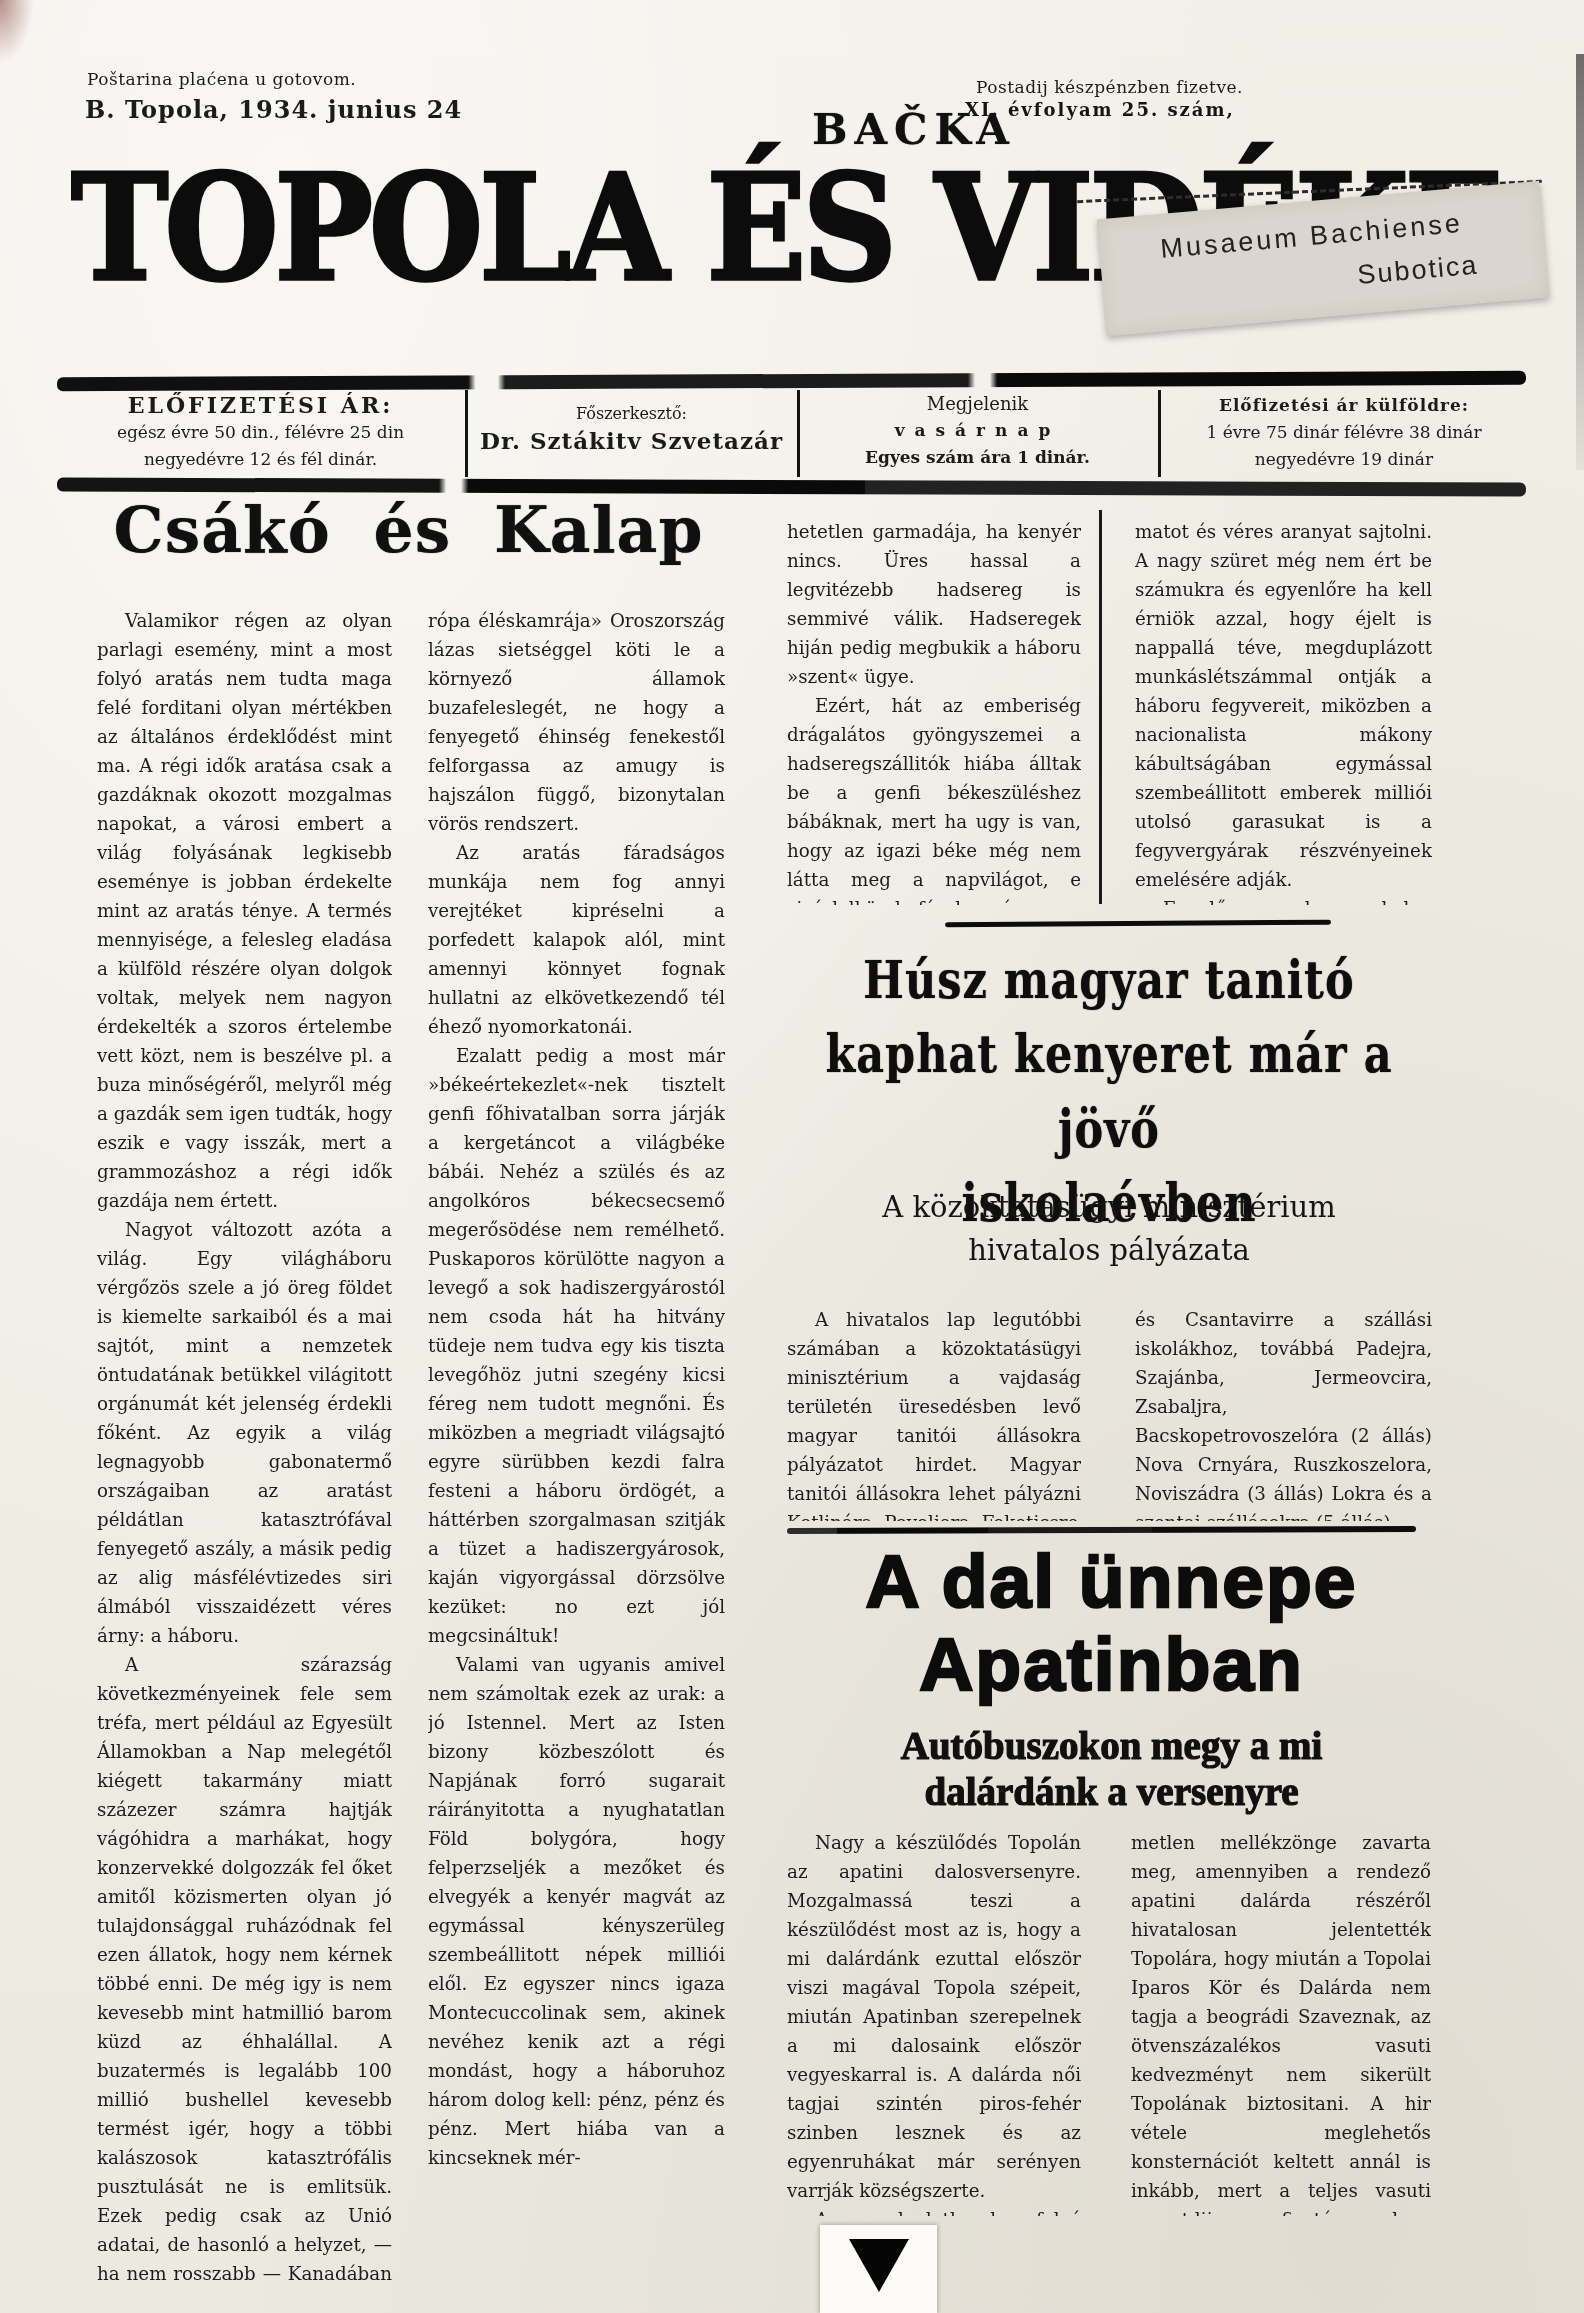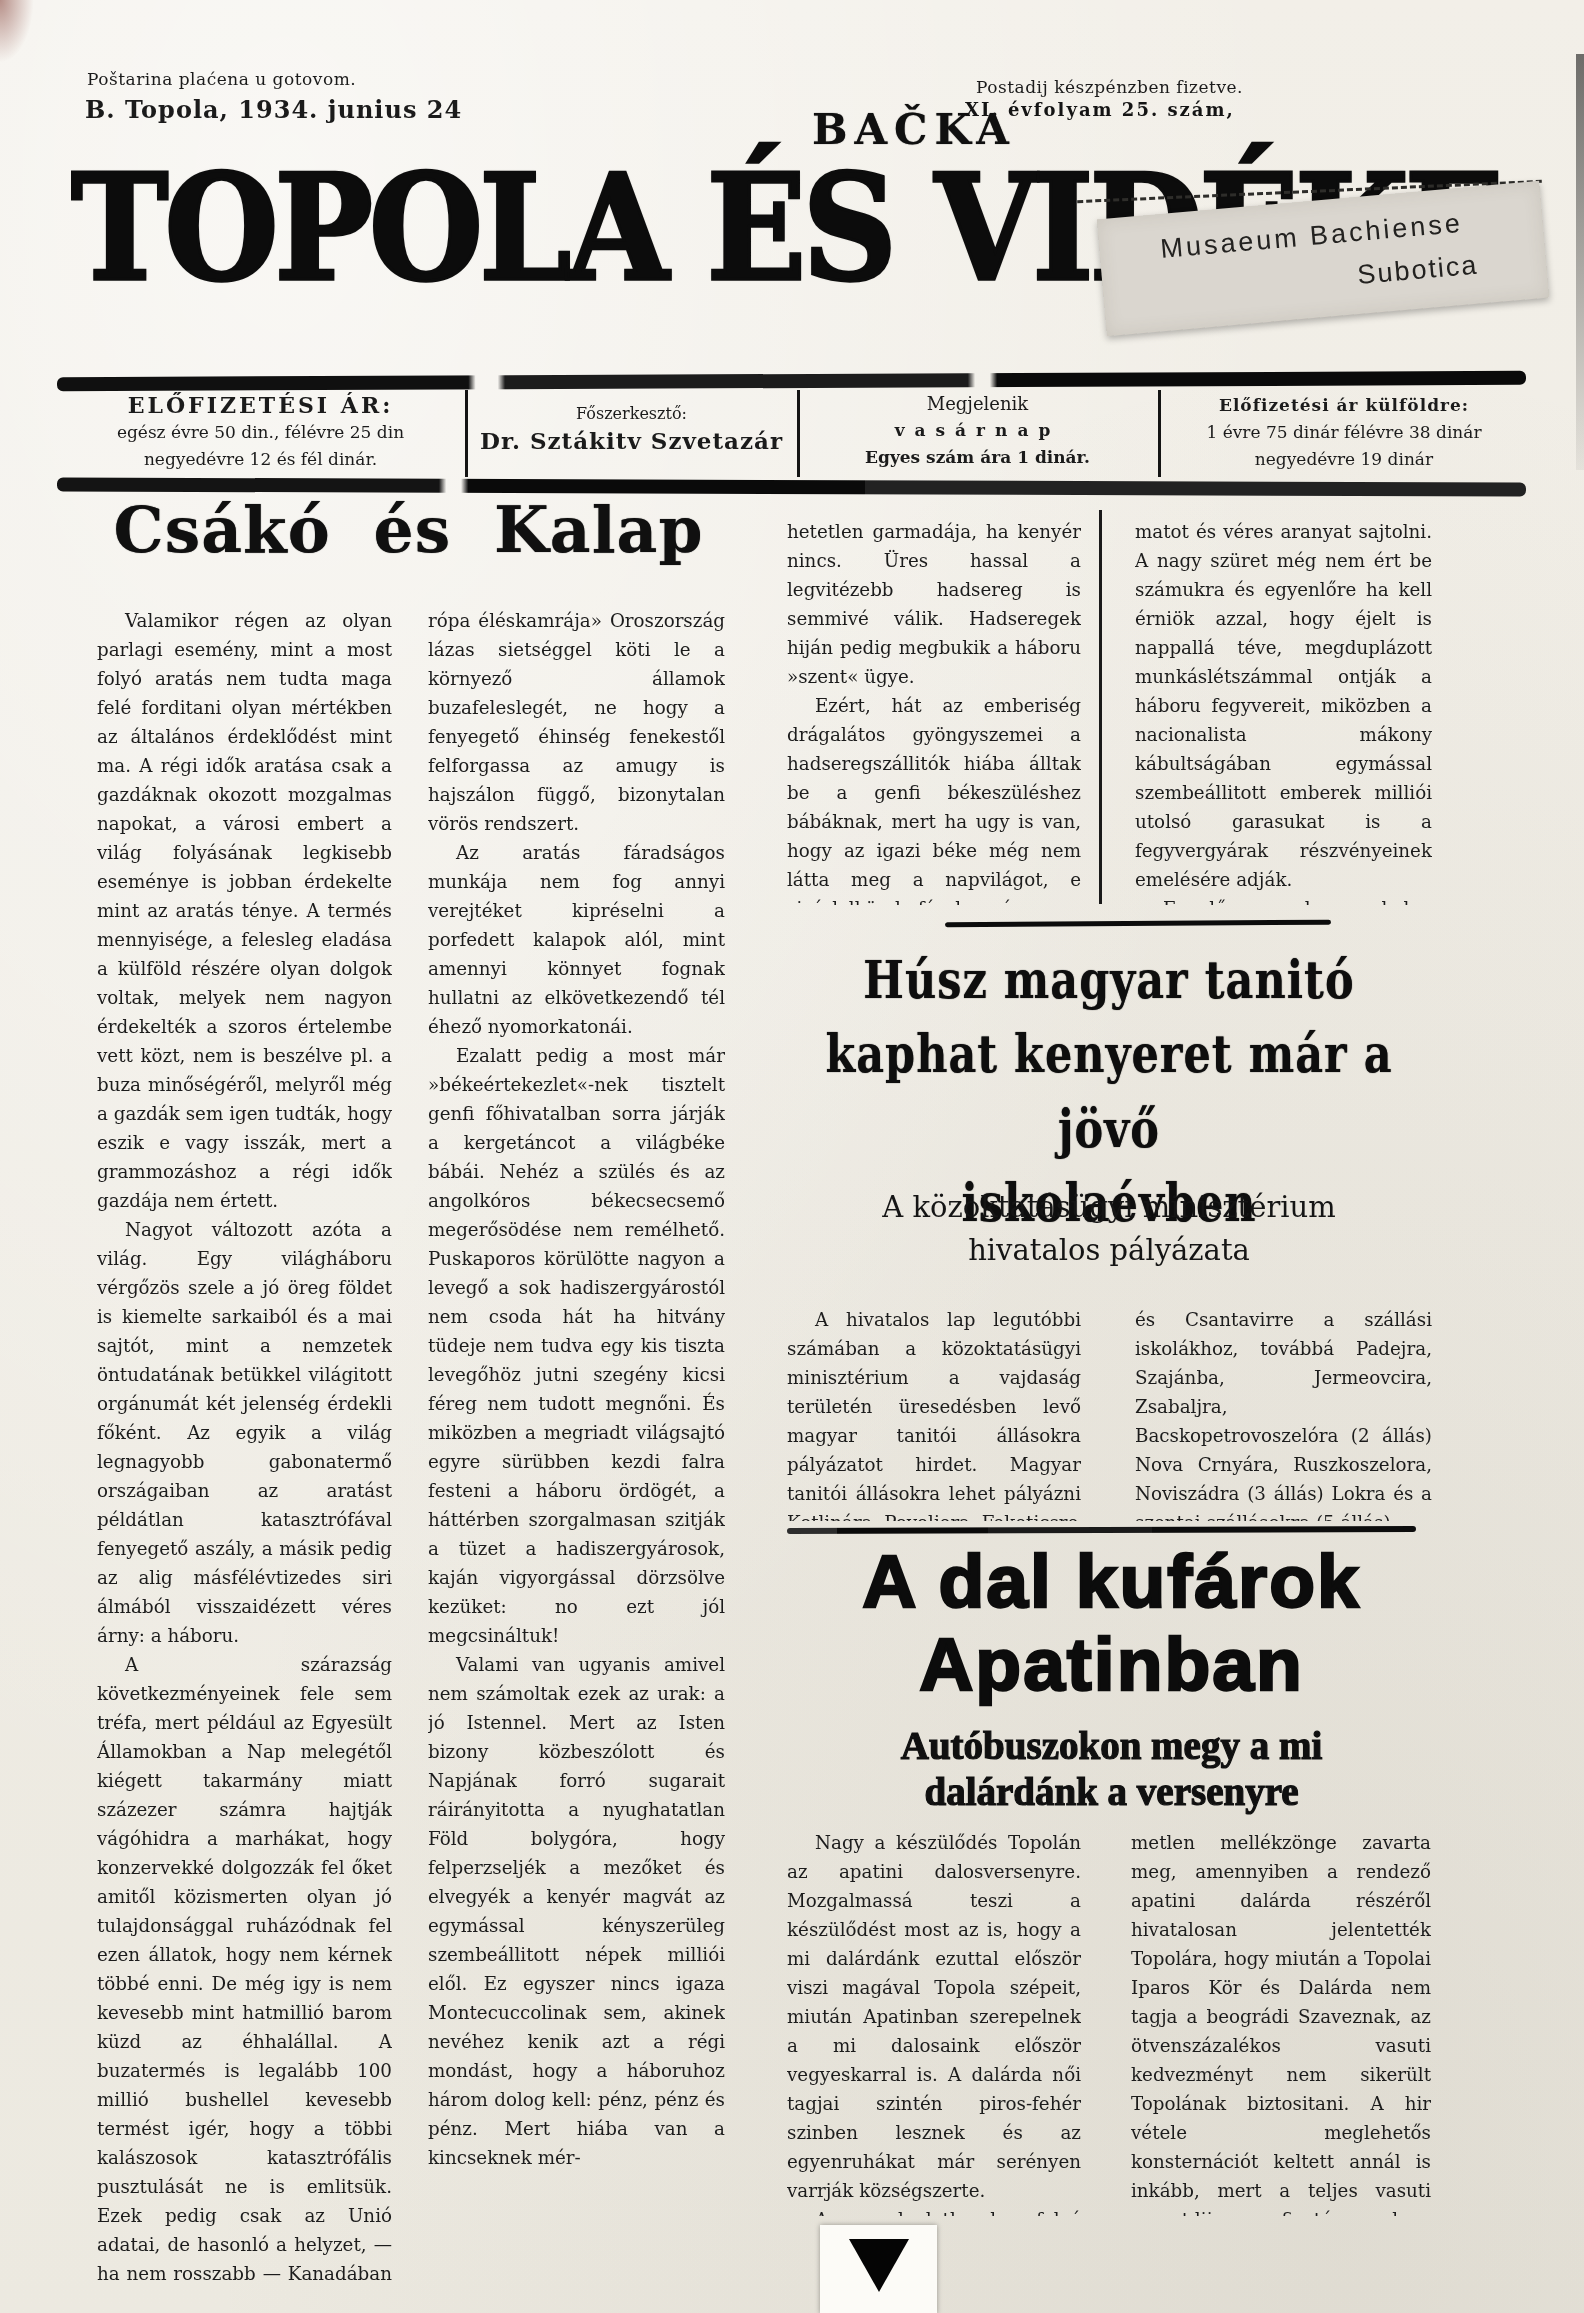--- a/index.html
+++ b/index.html
@@ -186,21 +186,21 @@
   <div class="col a2c1">
     <p>A hivatalos lap legutóbbi számában a közoktatásügyi minisztérium a vajdaság területén üresedésben levő magyar tanitói állásokra pályázatot hirdet. Magyar tanitói állásokra lehet pályázni Kotlinára, Povoljera, Feketicsre</p>
   </div>
   <div class="col a2c2">
     <p class="cont">és Csantavirre a szállási iskolákhoz, továbbá Padejra, Szajánba, Jermeovcira, Zsabaljra, Bacskopetrovoszelóra (2 állás) Nova Crnyára, Ruszkoszelora, Noviszádra (3 állás) Lokra és a szentai szállásokra (5 állás).</p>
   </div>
 
   <div class="abs divider2"></div>
 
   <div class="abs a3-head">
-    <div>A dal kufárok</div>
+    <div>A dal ünnepe</div>
     <div>Apatinban</div>
   </div>
   <div class="abs a3-sub">
     <div>Autóbuszokon megy a mi</div>
     <div>dalárdánk a versenyre</div>
   </div>
 
   <div class="col a3c1">
     <p>Nagy a készülődés Topolán az apatini dalosversenyre. Mozgalmassá teszi a készülődést most az is, hogy a mi dalárdánk ezuttal először viszi magával Topola szépeit, miután Apatinban szerepelnek a mi dalosaink először vegyeskarral is. A dalárda női tagjai szintén piros-fehér szinben lesznek és az egyenruhákat már serényen varrják községszerte.</p>
     <p>A szakadatlanul folyó próbákat csütörtökön egy kelle-</p>

